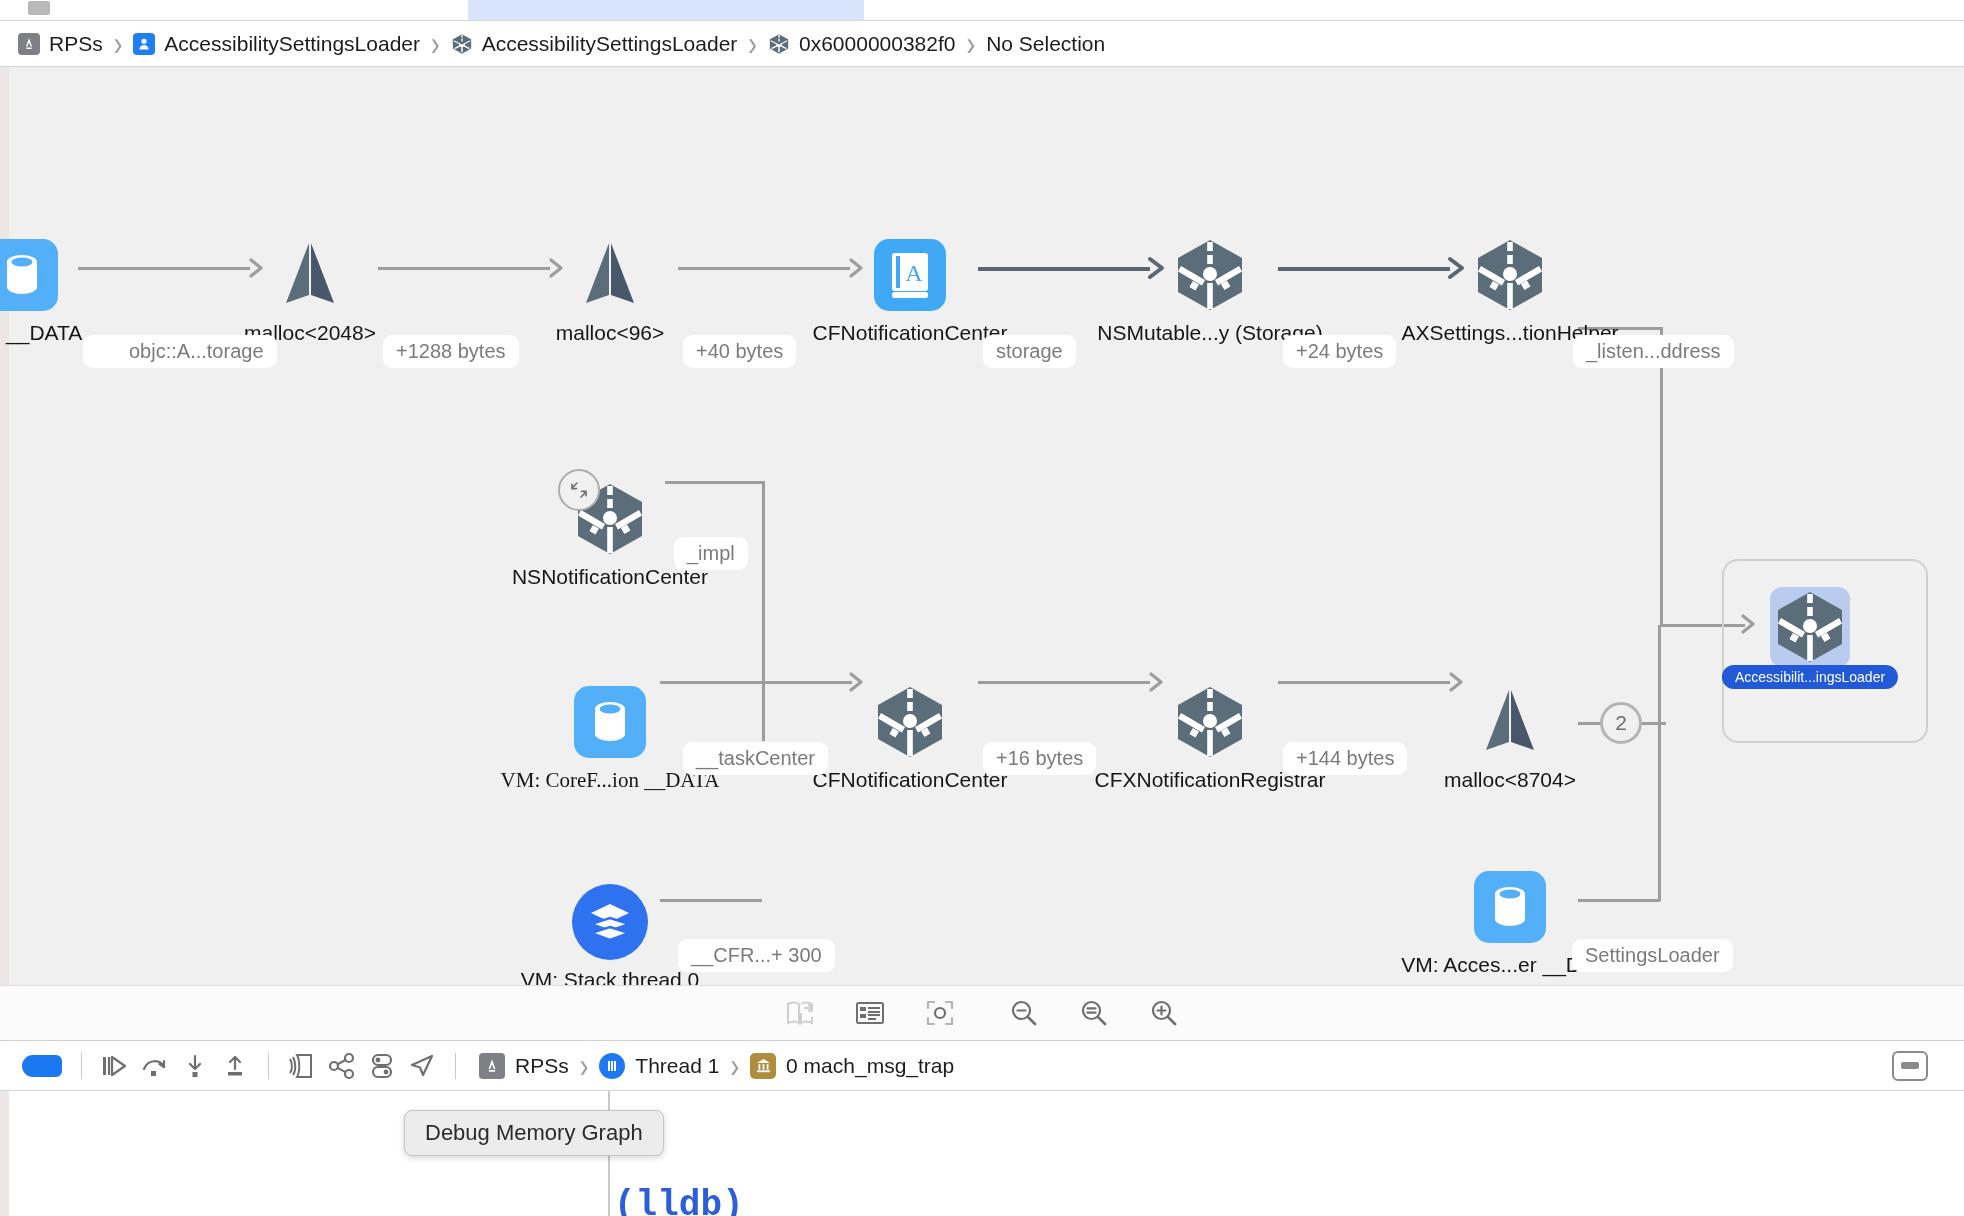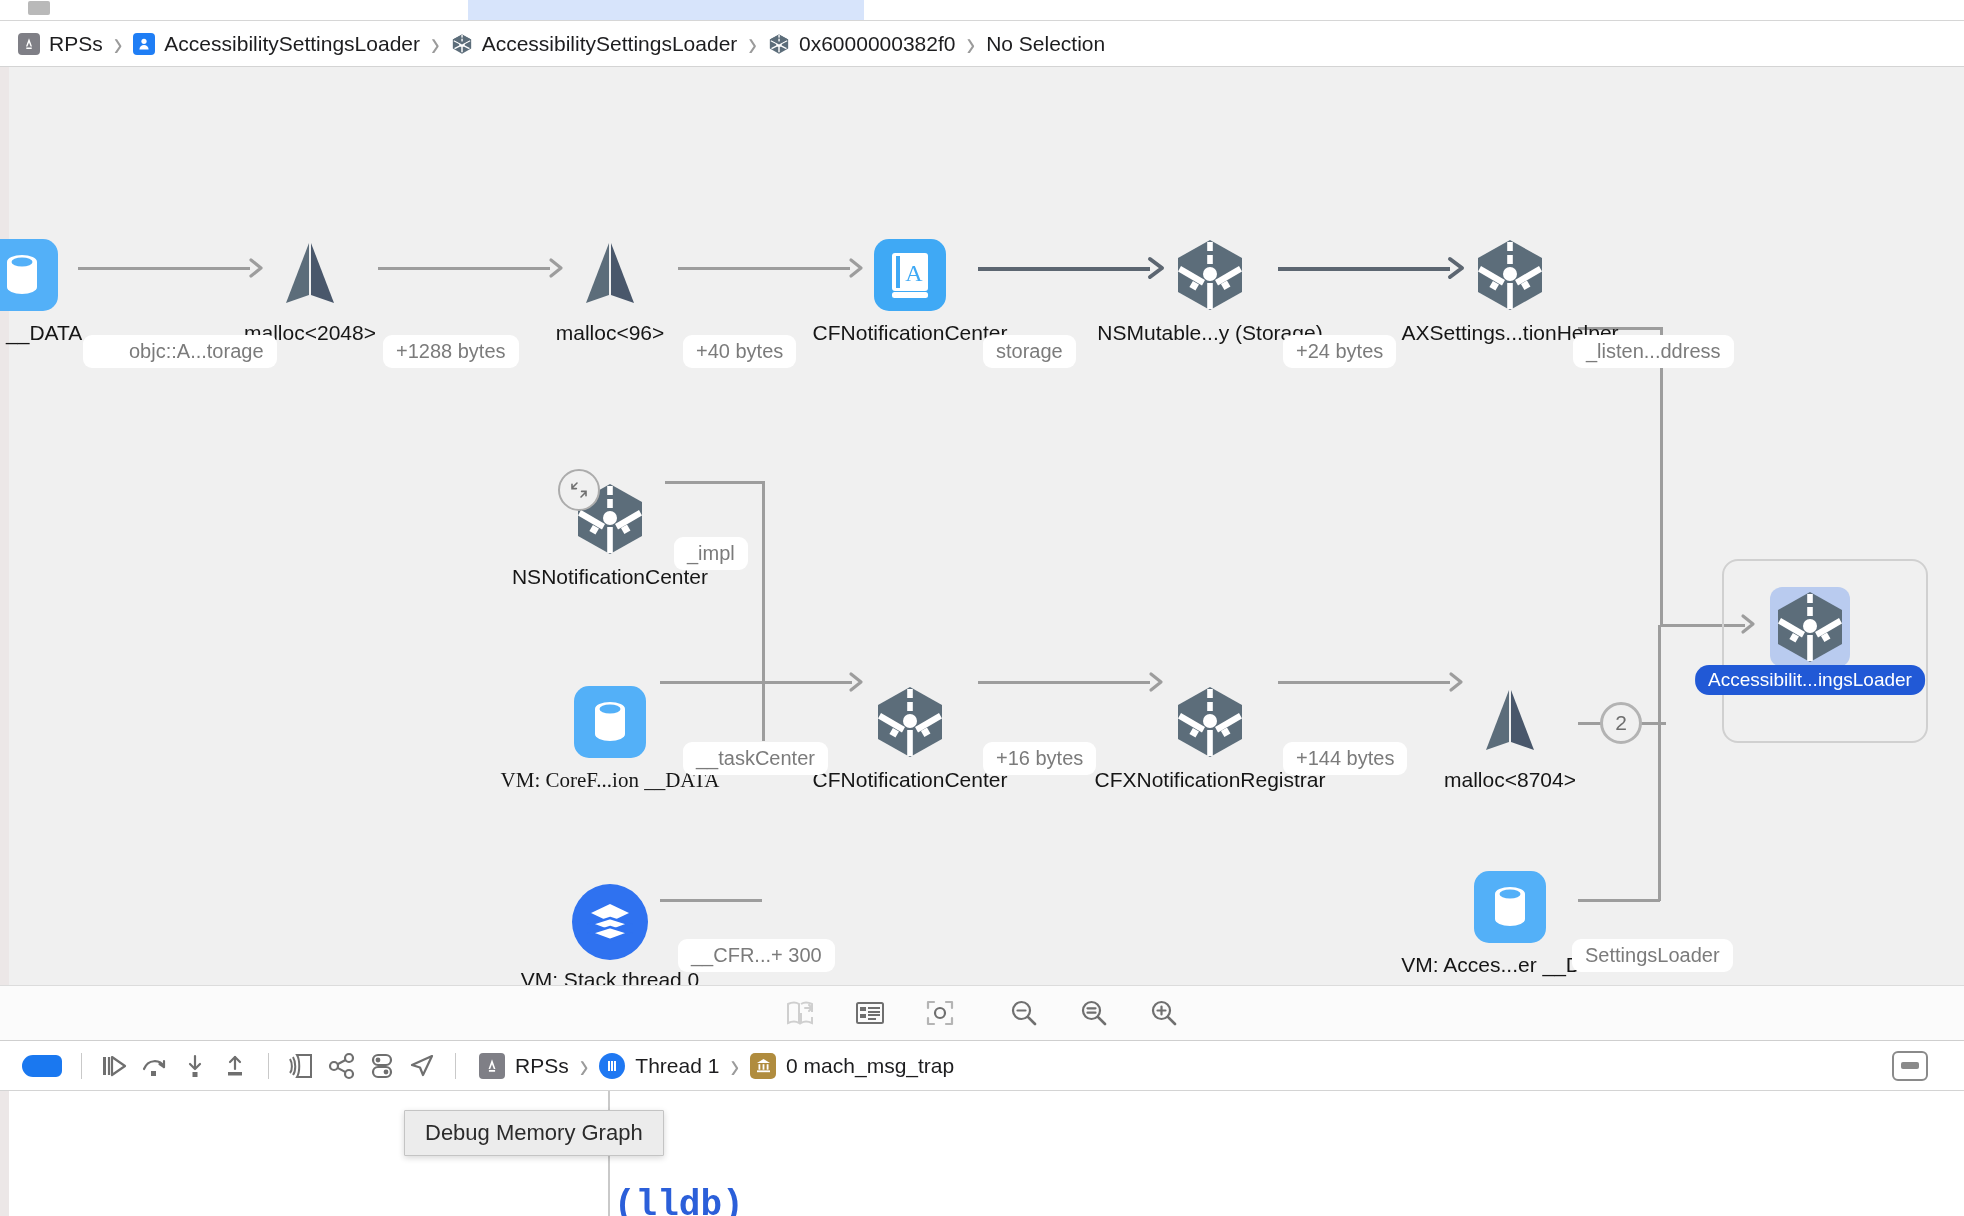--- a/index.html
+++ b/index.html
@@ -72,21 +72,21 @@
   .node-icon-wrap {
     position: relative; width: 80px; height: 80px;
     display: flex; align-items: center; justify-content: center;
   }
   .node-label {
     position: absolute; top: 86px; left: 50%; transform: translateX(-50%);
     font-size: 21px; color: #161616; white-space: nowrap;
   }
   .node.selected .node-label {
     background: #2159d6; color: #ffffff; border-radius: 14px;
-    padding: 4px 13px; top: 78px; font-size: 19px;
+    padding: 4px 13px; top: 78px; font-size: 14px;
   }
   .sel-ring {
     position: absolute; left: -48px; top: -28px; width: 206px; height: 184px;
     border: 2px solid #d0d0d0; border-radius: 16px;
   }
   .sel-icon-bg {
     position: absolute; left: 0px; top: 0px; width: 80px; height: 80px;
     background: #b9cbef; border-radius: 12px;
   }
 
@@ -180,21 +180,21 @@
   }
   .console-stripe { position:absolute; left:0; top:0; width:9px; height:100%; background:#ece7e7; }
   .console-divider { position:absolute; left:608px; top:0; width:2px; height:125px; background:#c9c9c9; }
   .console-text {
     position:absolute; left: 614px; top: 94px;
     font-family: "Liberation Mono", monospace; font-size: 36px; font-weight: bold;
     color: #2b5fd9; white-space: nowrap;
   }
   .tooltip {
     position:absolute; left: 404px; top: 1110px;
-    background: #ececec; border: 1px solid #c4c4c4; border-radius: 1px;
+    background: #ececec; border: 1px solid #c4c4c4; border-radius: 8px;
     padding: 9px 20px; font-size: 22px; color: #2b2b2b; white-space: nowrap;
     box-shadow: 0 2px 6px rgba(0,0,0,0.16); z-index: 20;
   }
 </style>
 </head>
 <body>
 
 <div id="root">
 
   <div class="tabstrip">

